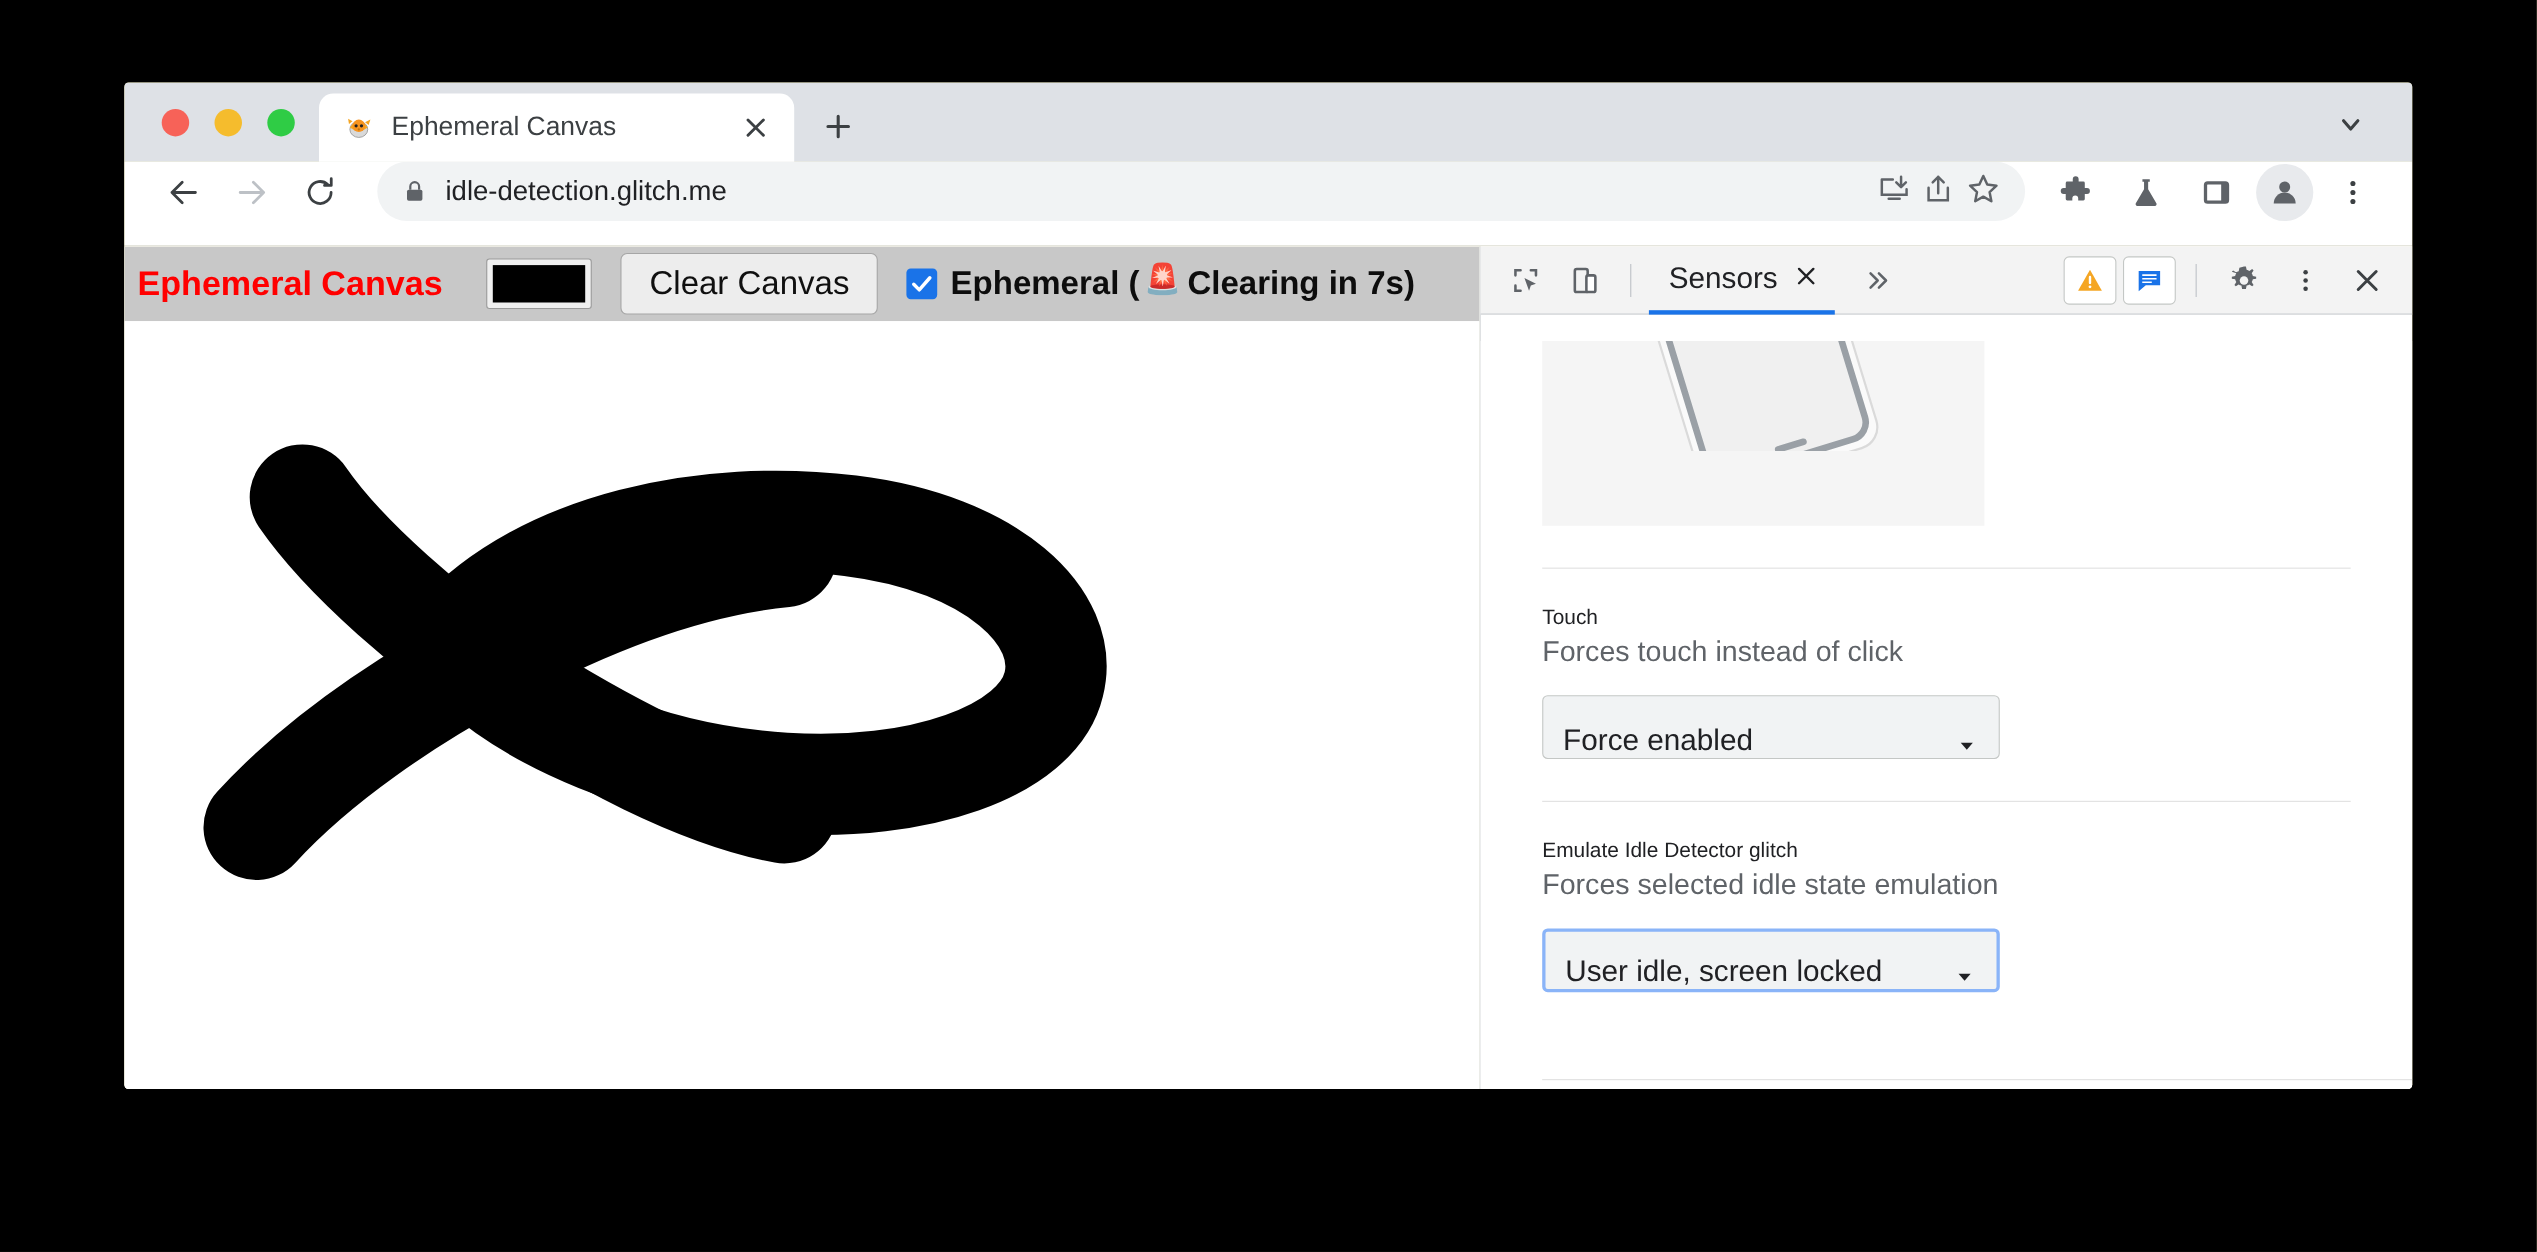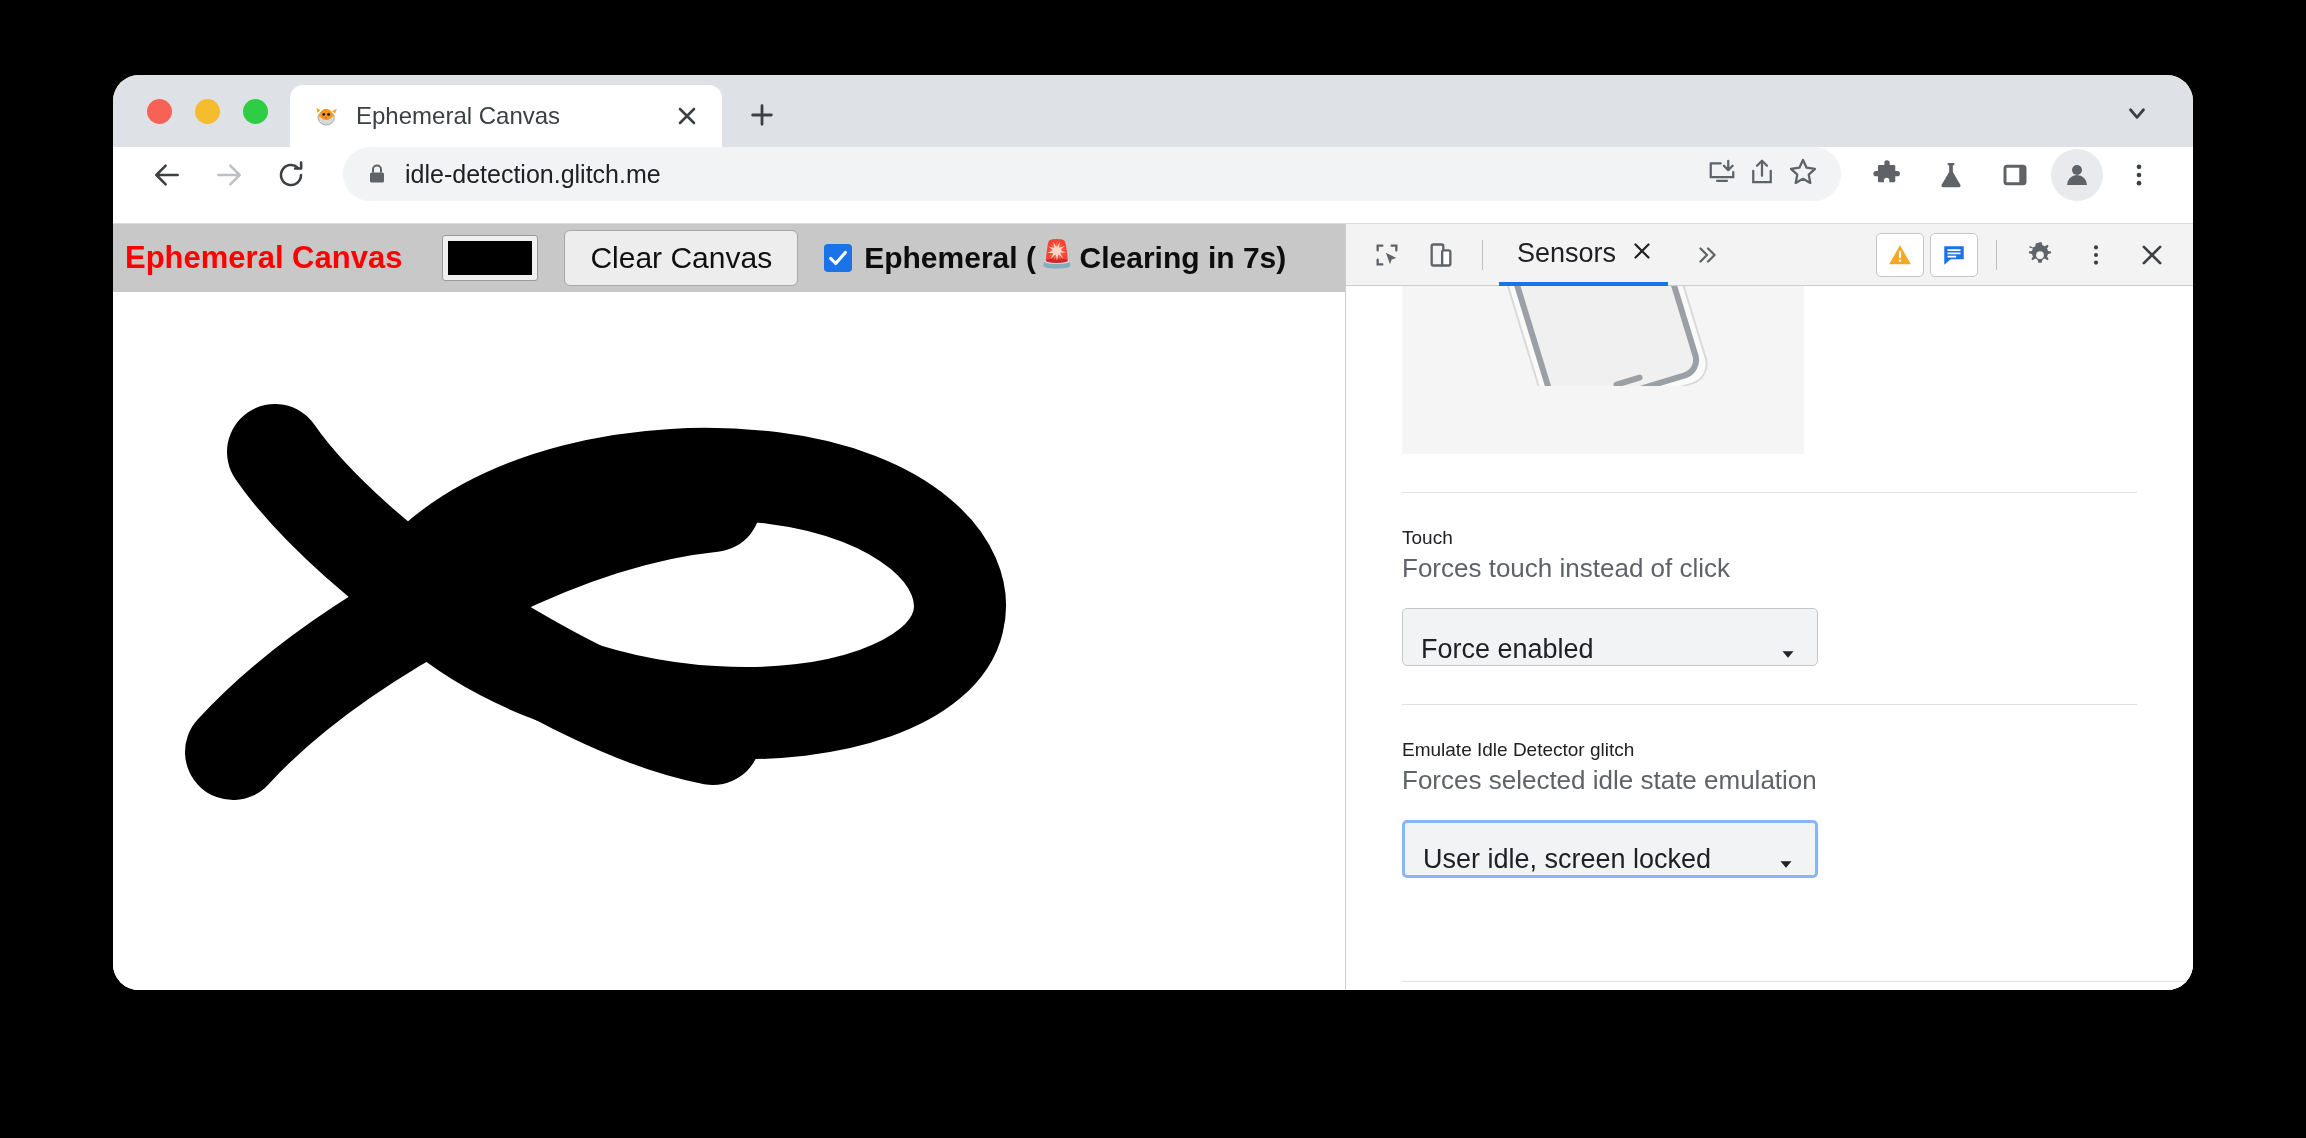--- a/index.html
+++ b/index.html
@@ -9,21 +9,21 @@
     font-family: "Liberation Sans", sans-serif;
     overflow: hidden;
   }
 
   
   #browser-window {
     position: absolute;
     left: 113px; top: 75px;
     width: 2080px; height: 915px;
     background: #fef9c3;
-    border-radius: 26px;
+    border-radius: 4px;
     overflow: hidden;
     display: flex;
     flex-direction: column;
   }
 
   
   #tab-strip {
     height: 72px;
     background: #dee1e6;
     display: flex;
@@ -229,20 +229,21 @@
   #drawing-svg { position: absolute; left: 0; top: 0; }
 
   
   #devtools {
     flex: 1;
     background: #fff;
     display: flex;
     flex-direction: column;
     border-left: 1px solid #cacdd1;
     min-width: 0;
+    gap: 24px;
   }
   #devtools-toolbar {
     height: 62px;
     background: #f3f3f3;
     border-bottom: 1px solid #cacdd1;
     display: flex;
     align-items: center;
     padding: 0 16px;
     gap: 4px;
     flex: none;

